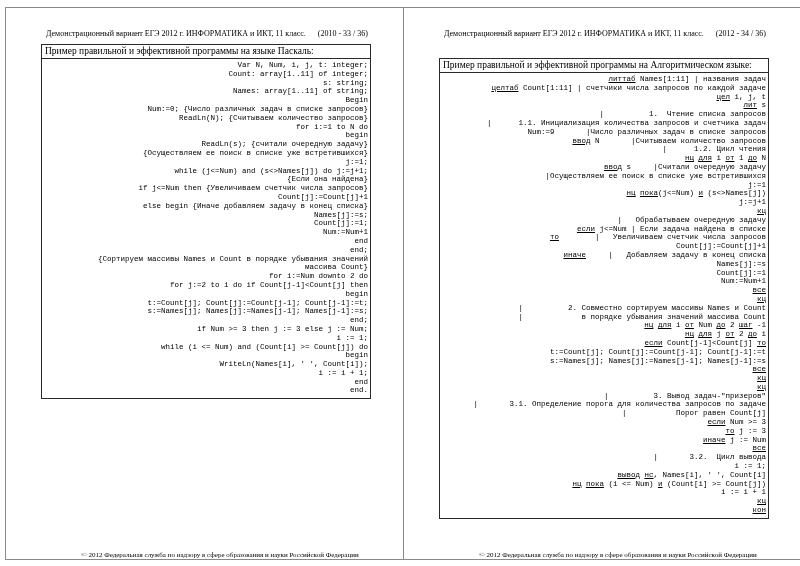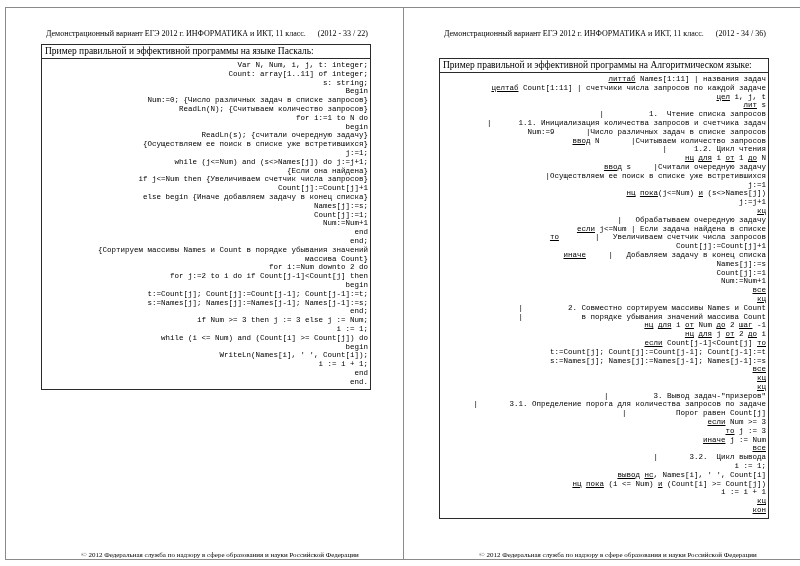--- a/index.html
+++ b/index.html
@@ -41,28 +41,29 @@
     position:absolute;top:519px;left:0;width:100%;
     text-align:center;font-size:7px;line-height:8px;white-space:nowrap;margin-top:24px;
   }
 </style>
 </head>
 <body>
 
 <div class="page" id="left-page">
   <div class="page-header">
     <span>Демонстрационный вариант ЕГЭ 2012 г. ИНФОРМАТИКА и ИКТ, 11 класс.</span>
-    <span>(2012 - 33 / 22)</span>
+    <span>(2010 - 33 / 36)</span>
   </div>
   <div class="content-box">
     <div class="box-title">Пример правильной и эффективной программы на языке Паскаль:</div>
     <div class="code">
         <div class="code-line">Var N, Num, i, j, t: integer;</div>
         <div class="code-line">  Count: array[1..11] of integer;</div>
         <div class="code-line">  s: string;</div>
+        <div class="code-line">  Names: array[1..11] of string;</div>
         <div class="code-line">Begin</div>
         <div class="code-line">  Num:=0; {Число различных задач в списке запросов}</div>
         <div class="code-line">  ReadLn(N); {Считываем количество запросов}</div>
         <div class="code-line">  for i:=1 to N do</div>
         <div class="code-line">  begin</div>
         <div class="code-line">    ReadLn(s); {считали очередную задачу}</div>
         <div class="code-line">  {Осуществляем ее поиск в списке уже встретившихся}</div>
         <div class="code-line">    j:=1;</div>
         <div class="code-line">    while (j&lt;=Num) and (s&lt;&gt;Names[j]) do j:=j+1;</div>
         <div class="code-line">   {Если она найдена}</div>

